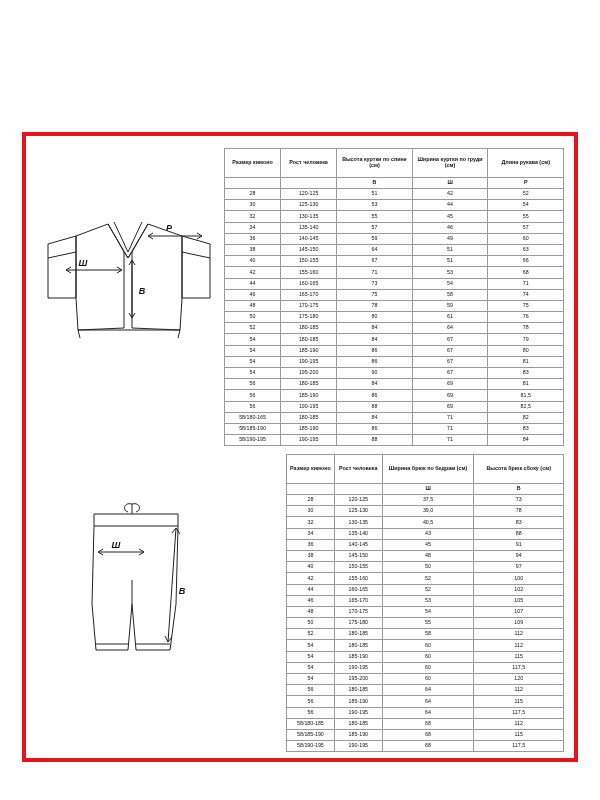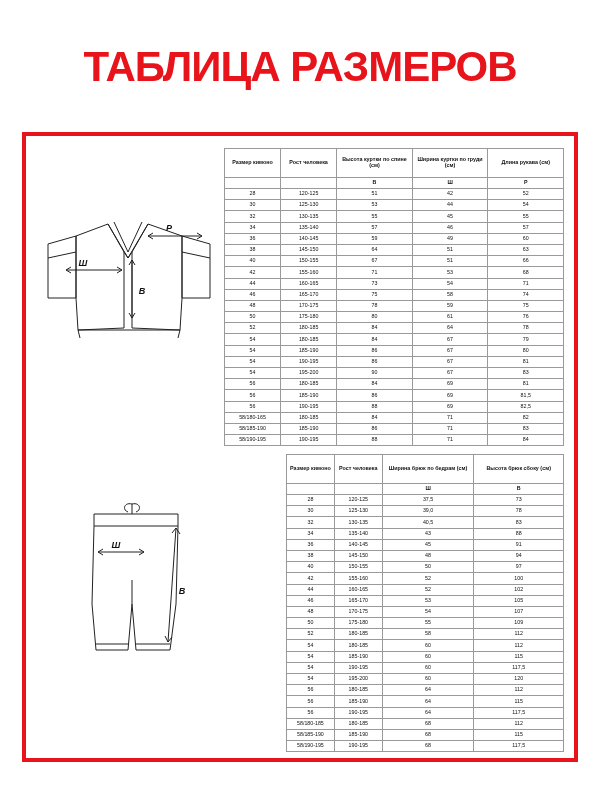--- a/index.html
+++ b/index.html
@@ -97,21 +97,20 @@
     font-style:italic;
     font-size:9px;
     fill:#111;
   }
 </style>
 </head>
 <body>
 
 <div class="page">
 
-  <div class="title">ТАБЛИЦА РАЗМЕРОВ</div>
 
   <div class="frame">
 
     <div class="block block-jacket">
 
       <div class="figure">
         <svg width="188" height="296" viewBox="0 0 188 296" xmlns="http://www.w3.org/2000/svg">
           <g fill="none" stroke="#222" stroke-width="1">
 
             <path d="M12 96 L40 88 L40 150 L12 150 Z"></path>

